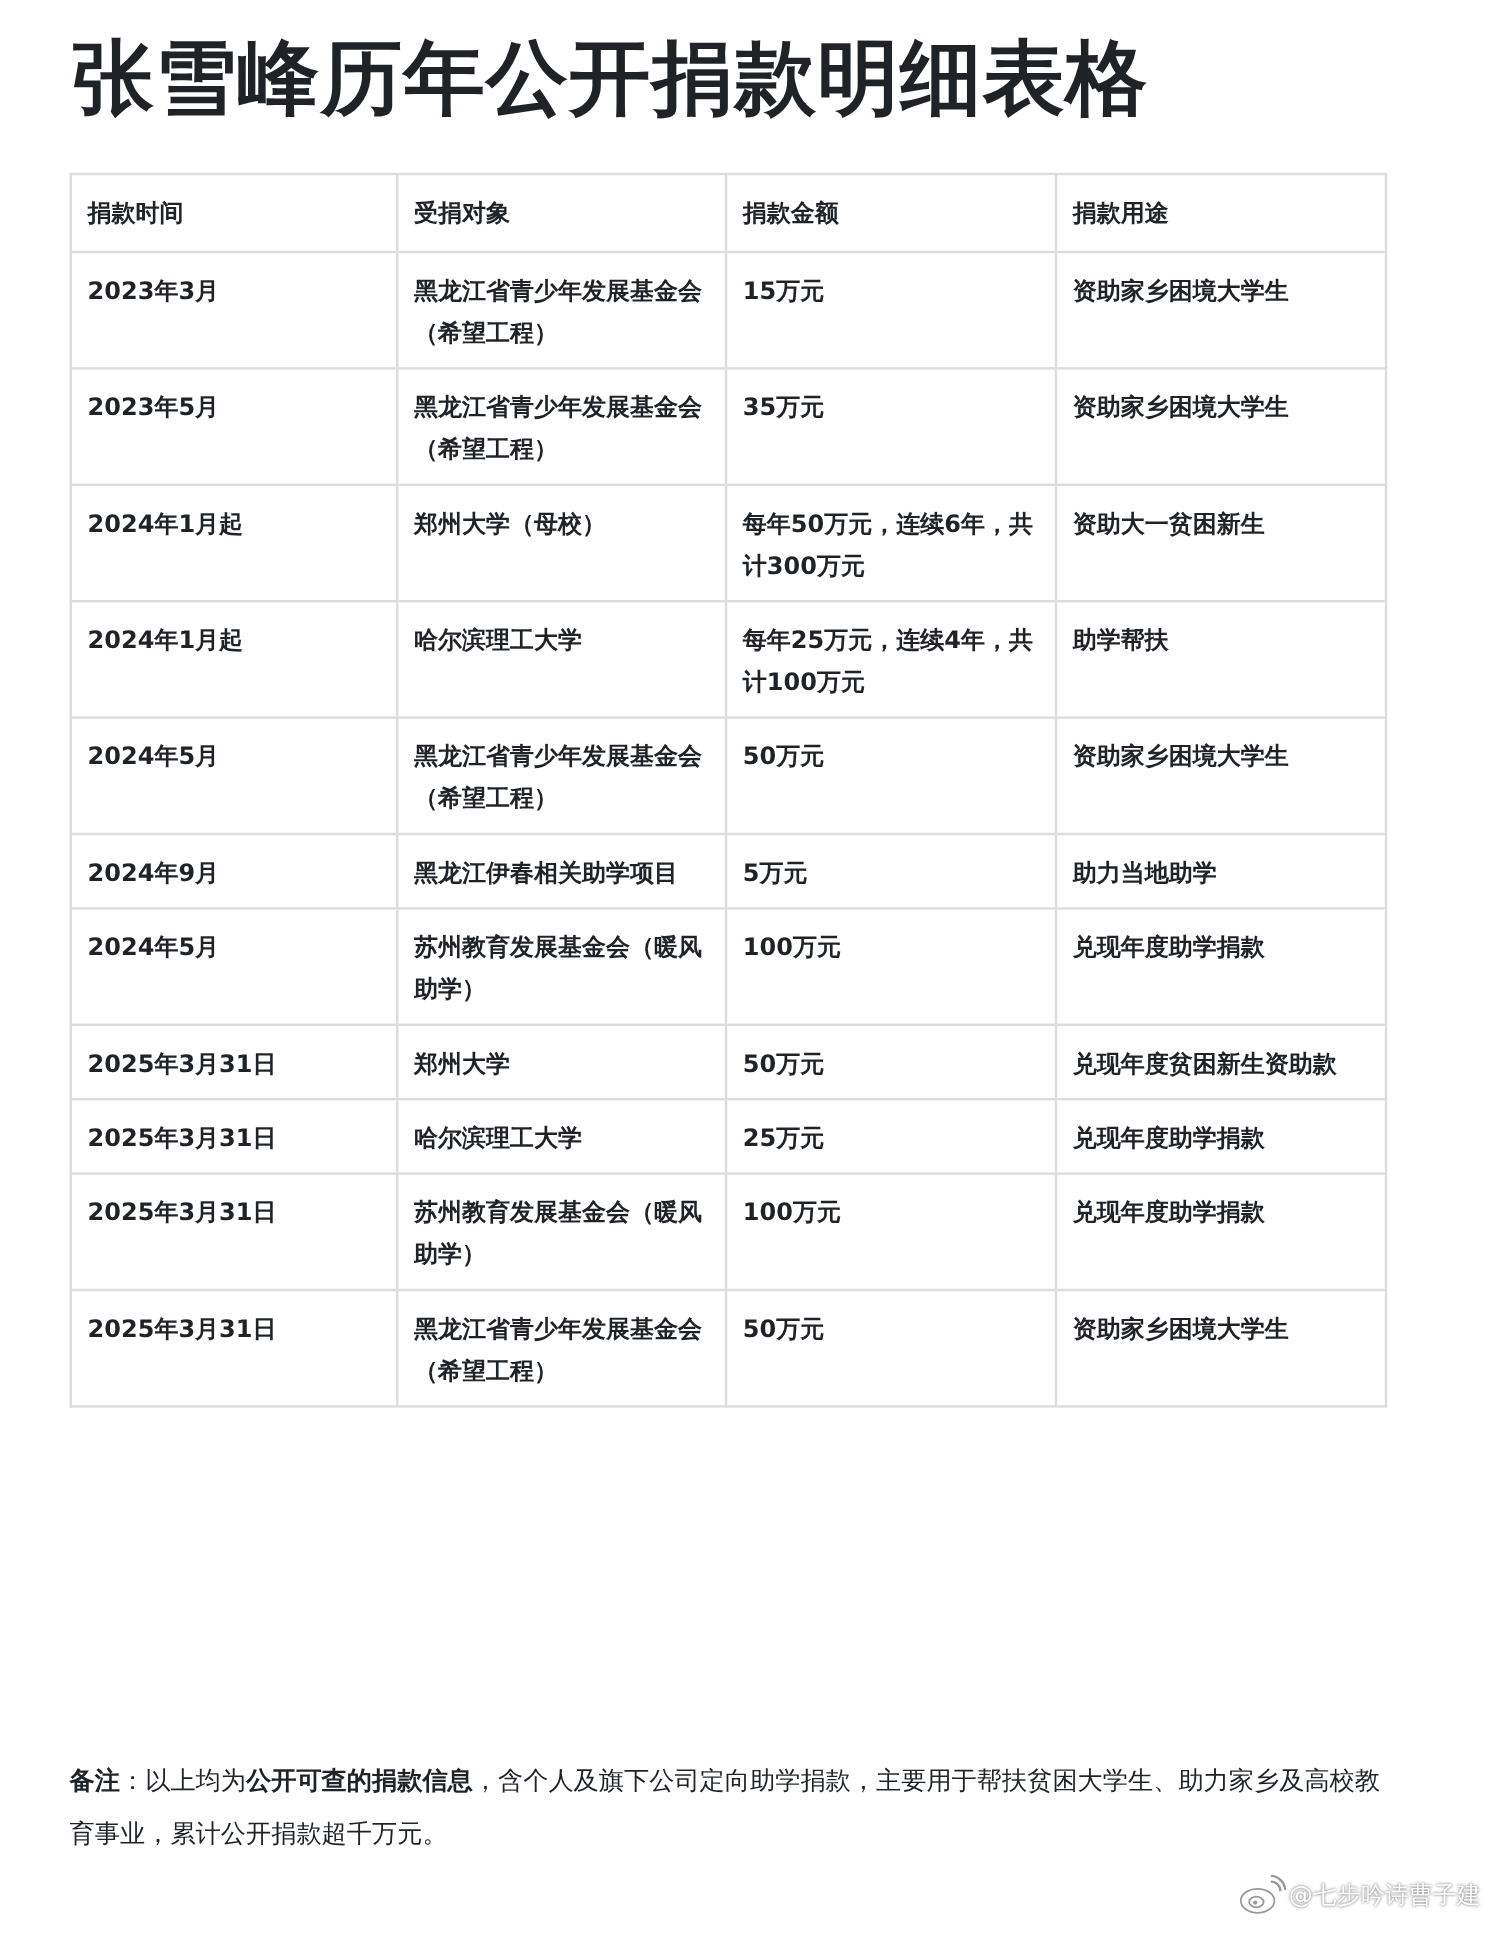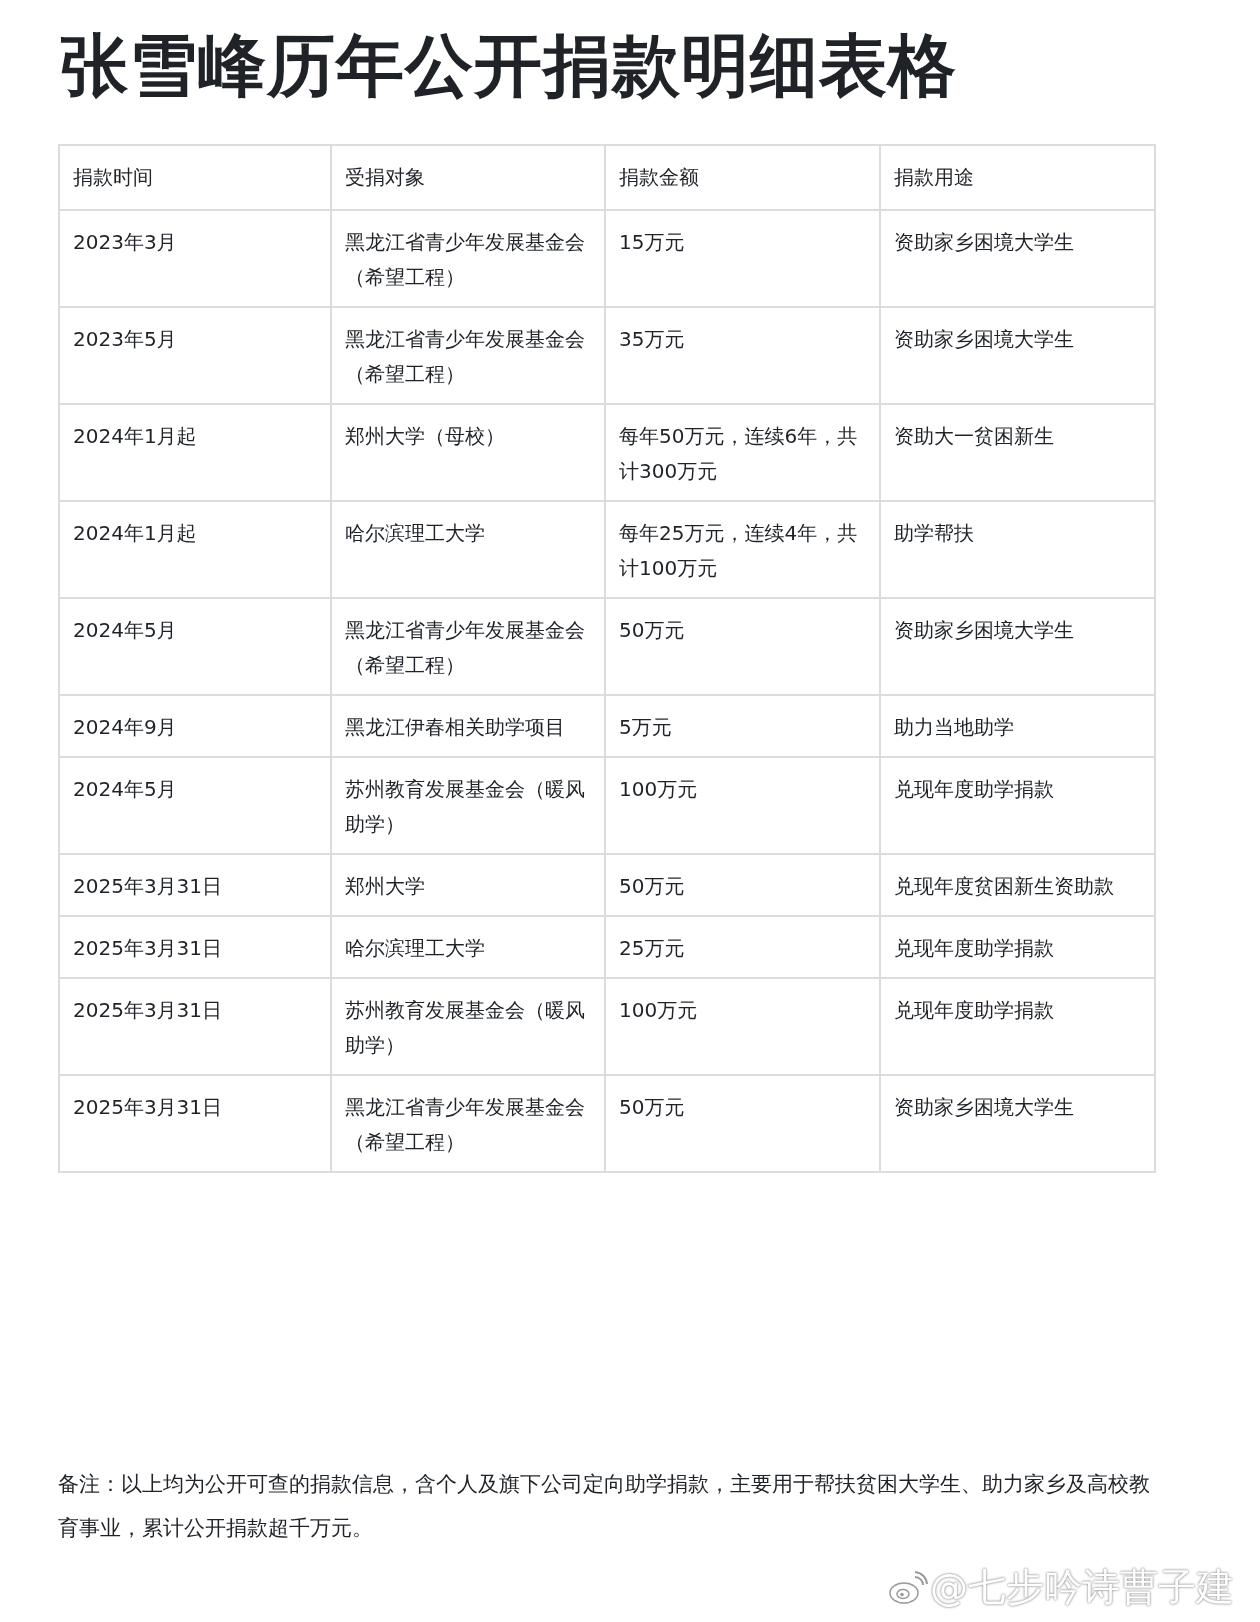--- a/index.html
+++ b/index.html
@@ -29,44 +29,44 @@
     table-layout: fixed;
     font-size: 20px;
     color: #1f2328;
   }
   table.donations th, table.donations td {
     border: 2px solid #dcdcdc;
     text-align: left;
     vertical-align: top;
     padding: 14px 13px 10px 13px;
     line-height: 35px;
-    font-weight: normal;
+    font-weight: bold;
   }
   table.donations th { padding-top: 14px; padding-bottom: 14px; }
   col.c1 { width: 272px; }
   col.c2 { width: 274px; }
   col.c3 { width: 275px; }
   col.c4 { width: 275px; }
   tr.tall td { height: 97px; }
   tr.short td { height: 62px; }
   .note {
     position: absolute;
     left: 58px;
     top: 1462px;
     width: 1110px;
     font-size: 21px;
     line-height: 44px;
     color: #1f2328;
   }
-  .note b { font-weight: normal; }
+  .note b { font-weight: bold; }
   .watermark {
     position: absolute;
     right: 26px;
     top: 1562px;
-    font-size: 38px;
+    font-size: 20px;
     color: #ffffff;
     text-shadow: 0 0 2px #8a8a8a, 0 0 3px #b0b0b0;
     display: flex;
     align-items: center;
     gap: 2px;
   }
   .weibo-icon { width: 40px; height: 34px; display: inline-block; }
 </style>
 </head>
 <body>

